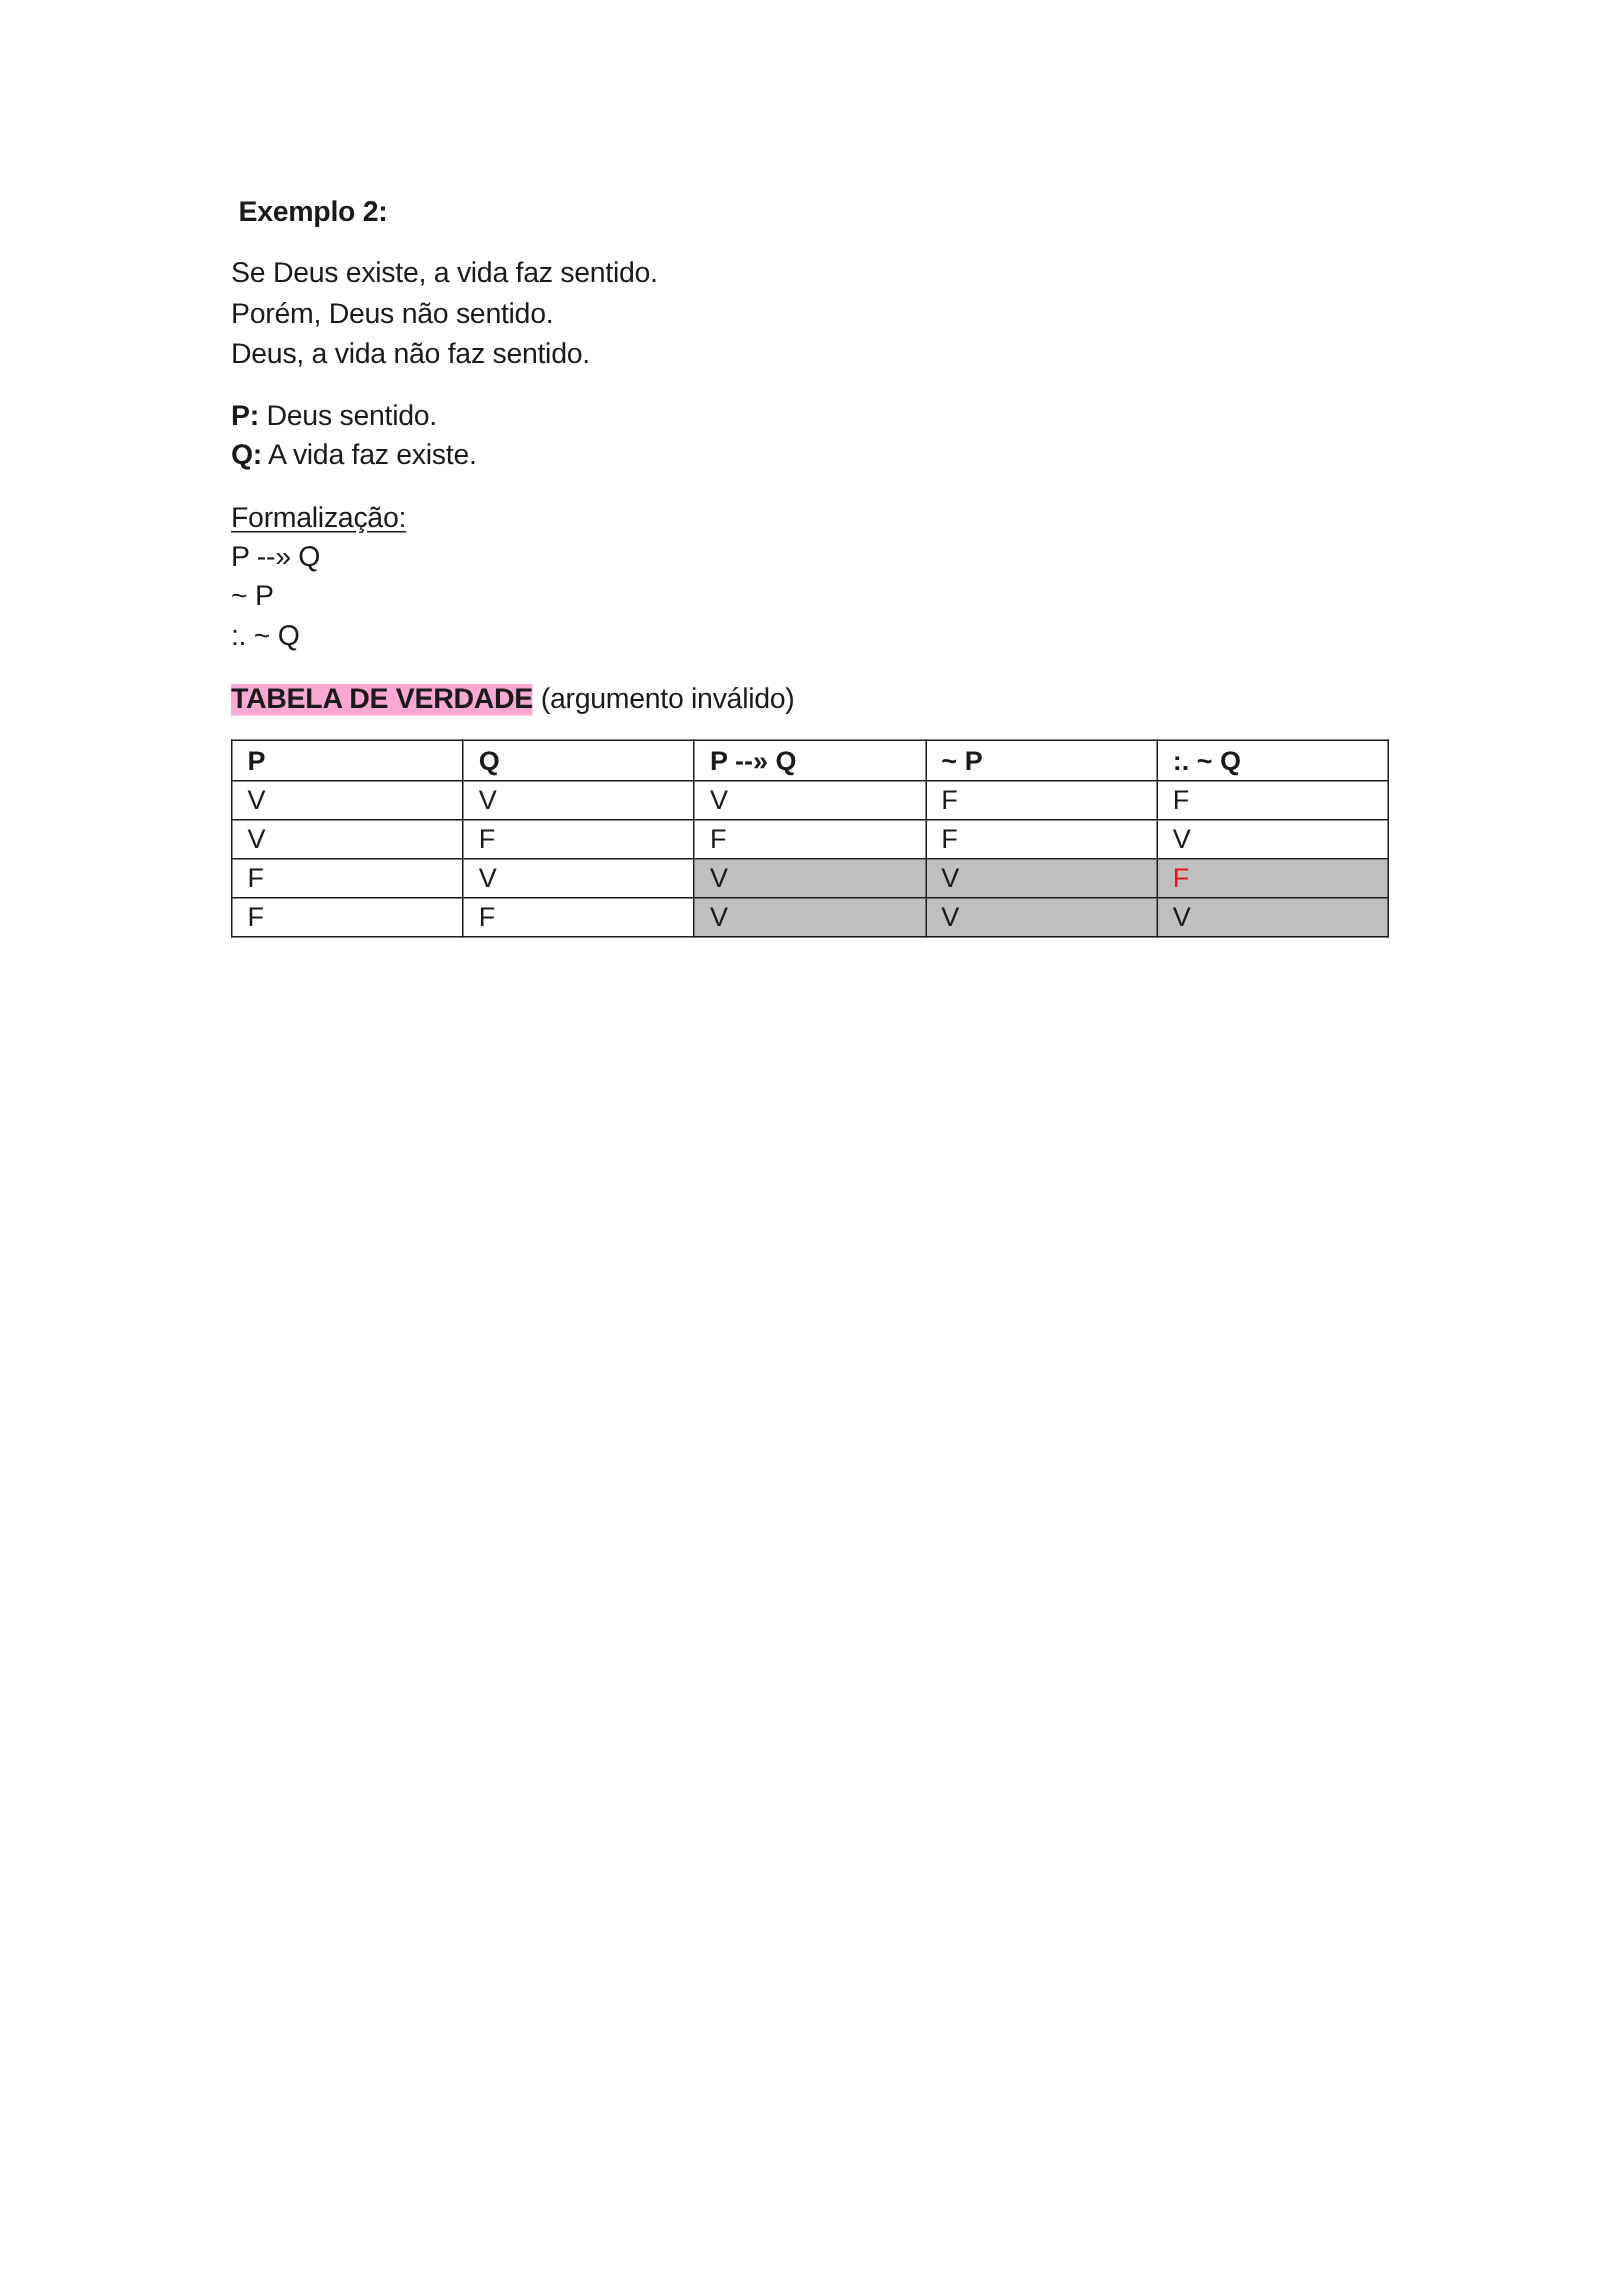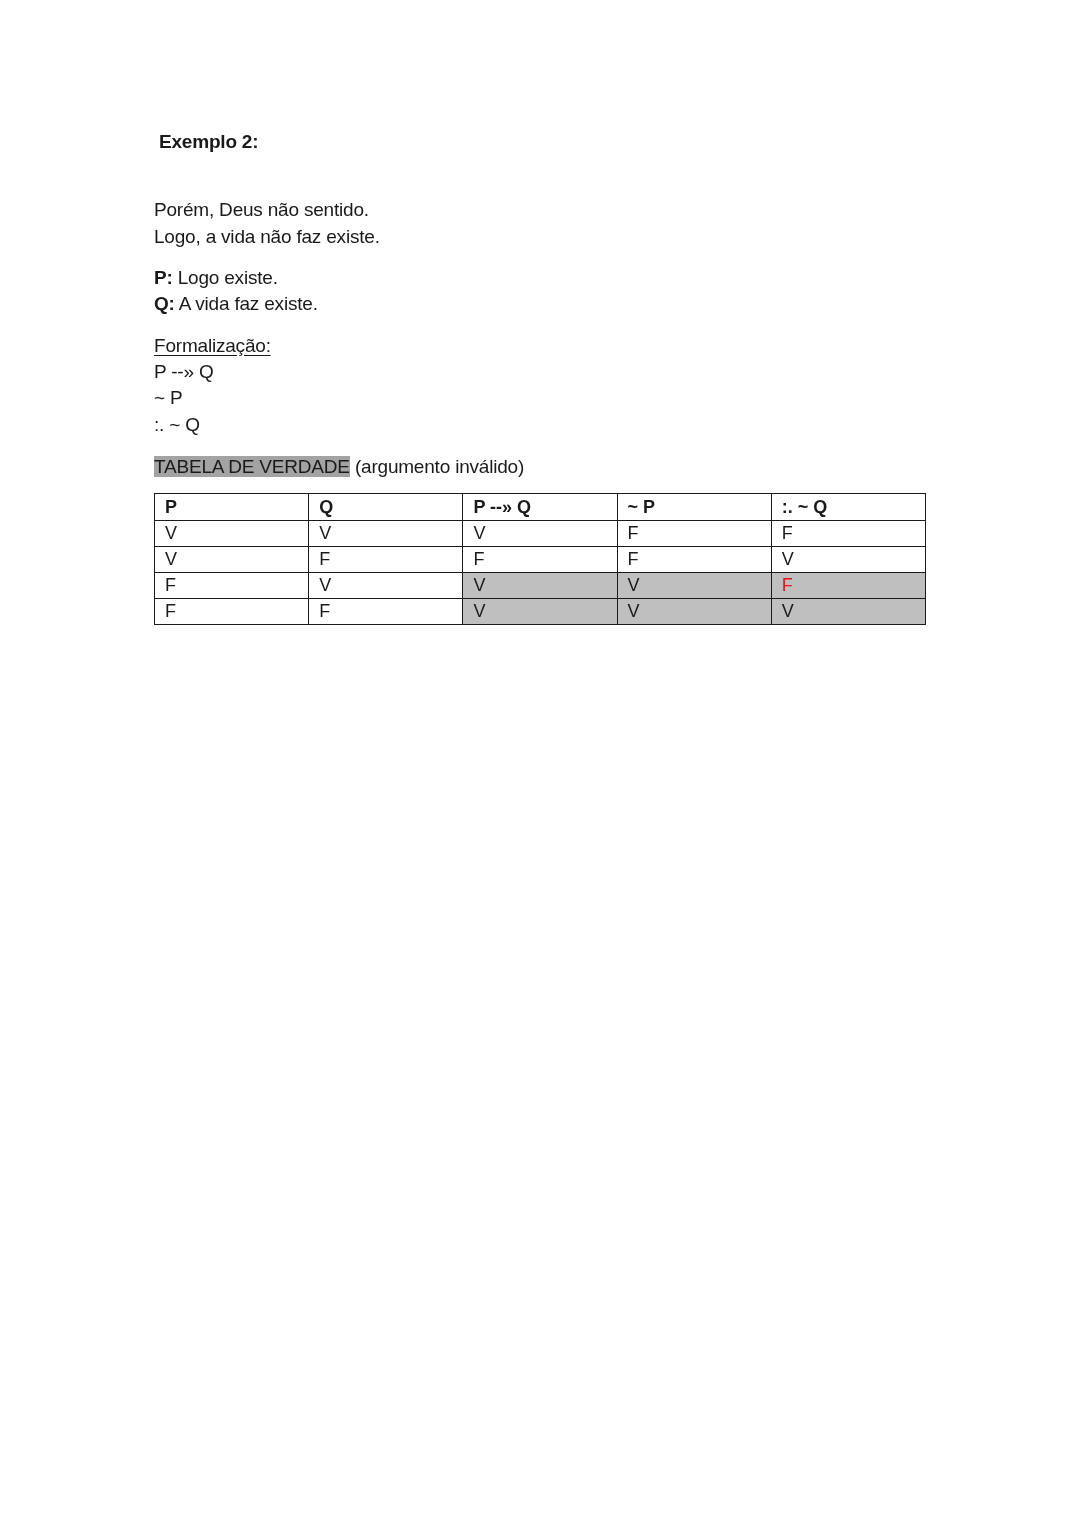--- a/index.html
+++ b/index.html
@@ -4,40 +4,41 @@
   <style>
     html, body { margin: 0; padding: 0; background: #ffffff; }
     body { width: 1080px; height: 1527px; position: relative; overflow: hidden;
            font-family: "Liberation Sans", "DejaVu Sans", sans-serif; color: #1a1a1a; }
     .page { position: absolute; left: 0; top: 0; width: 1080px; height: 1164px; }
     .txt { position: absolute; font-size: 19px; line-height: 26px; white-space: nowrap; letter-spacing: -0.2px; }
     .title { left: 159px; top: 129px; font-weight: bold; font-size: 19px; }
     .line { left: 154px; }
     .bold { font-weight: bold; }
     .u { text-decoration: underline; text-underline-offset: 3px; }
-    .hl { background: #a3a3a3; }
+    .hl { background: #f9a8d4; font-weight: bold; }
     table.truth { position: absolute; left: 154px; top: 493px; width: 772px;
                   border-collapse: collapse; font-size: 18px; }
     table.truth td { border: 1.5px solid #1a1a1a; height: 25px; padding: 0 0 0 10px;
                      width: 144px; vertical-align: middle; line-height: 25px; }
     table.truth tr.head td { font-weight: bold; height: 26px; }
     table.truth td.shade { background: #bfbfbf; }
     table.truth td.red { color: #e8141a; }
   </style>
 </head>
 <body>
 
 <div class="page">
   <div class="txt title">Exemplo 2:</div>
 
+  <div class="txt line" style="top:170px">Se Deus existe, a vida faz sentido.</div>
   <div class="txt line" style="top:197px">Porém, Deus não sentido.</div>
-  <div class="txt line" style="top:224px">Logo, a vida não faz existe.</div>
+  <div class="txt line" style="top:224px">Deus, a vida não faz sentido.</div>
 
   <div class="txt line" style="top:265px">
-    <span class="bold">P:</span><span> Logo existe.</span>
+    <span class="bold">P:</span><span> Deus sentido.</span>
   </div>
   <div class="txt line" style="top:291px">
     <span class="bold">Q:</span><span> A vida faz existe.</span>
   </div>
 
   <div class="txt line u" style="top:333px">Formalização:</div>
   <div class="txt line" style="top:359px">P --» Q</div>
   <div class="txt line" style="top:385px">~ P</div>
   <div class="txt line" style="top:412px">:. ~ Q</div>
 

